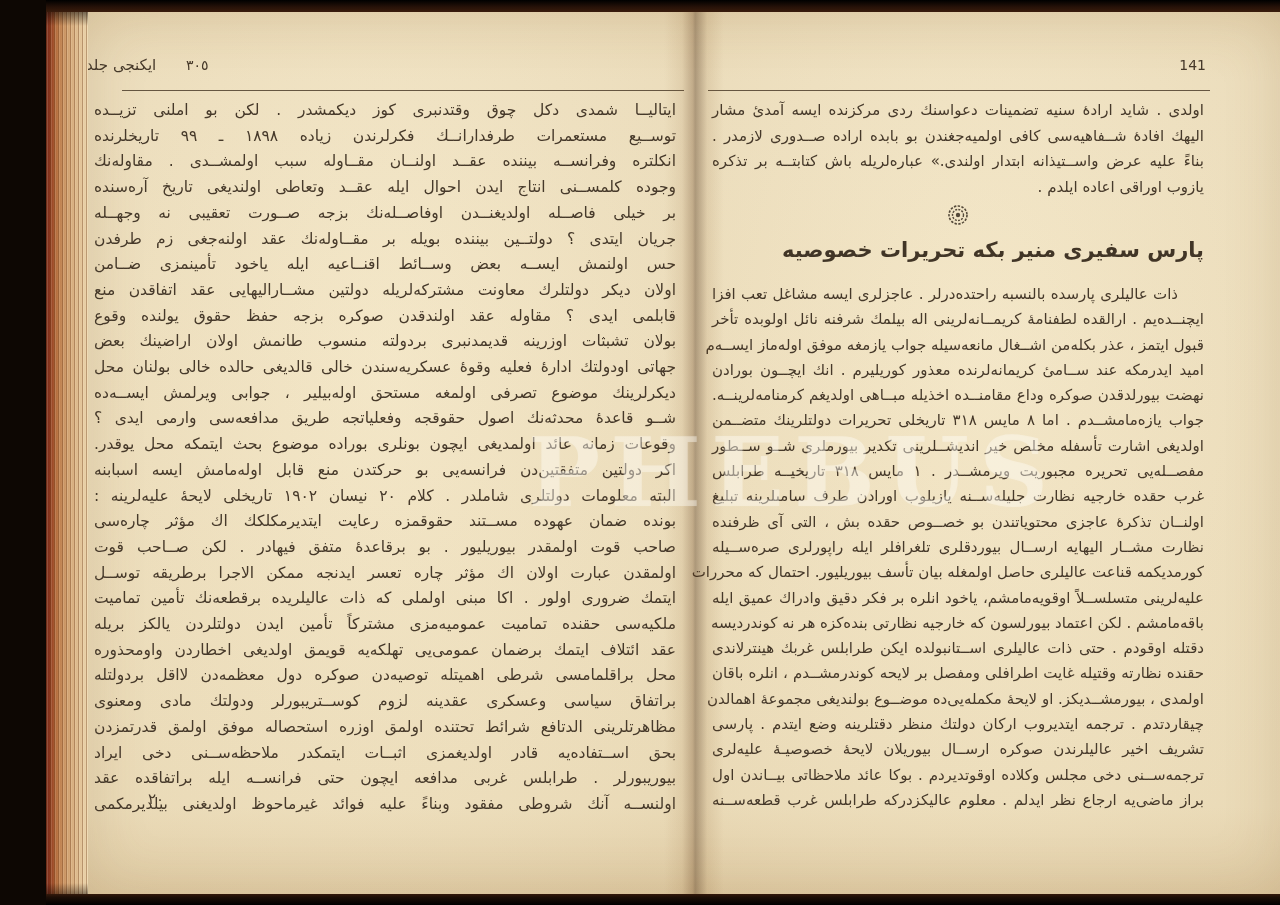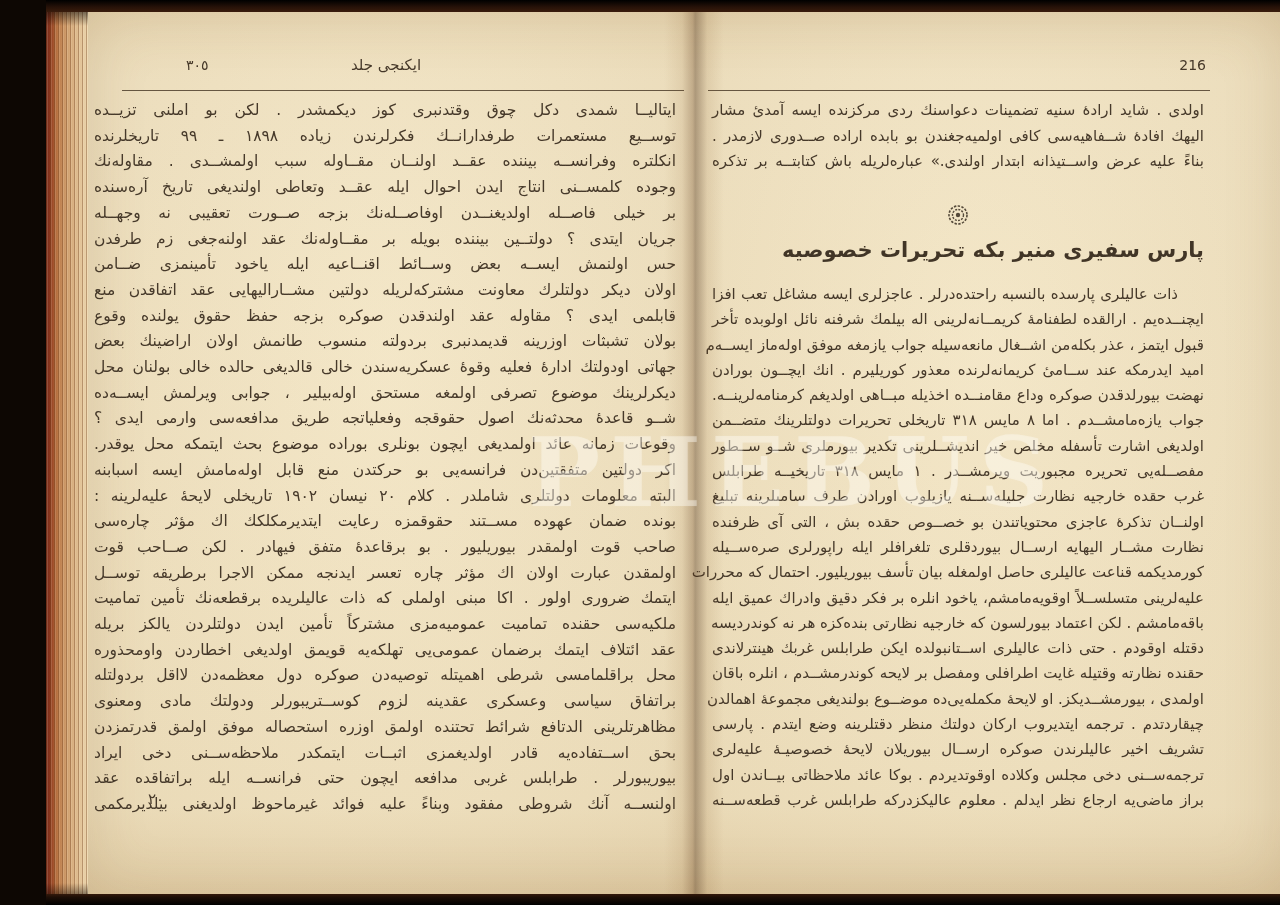--- a/index.html
+++ b/index.html
@@ -37,21 +37,21 @@
   .spread{position:absolute;left:40px;right:42px;top:10px;bottom:9px;
     background:linear-gradient(180deg,#efe0bd 0%,#f3e6c6 8%,#f2e4c2 90%,#e8d6b0 100%);
     box-shadow:inset 0 0 60px rgba(120,80,30,.18);}
   .page{position:absolute;top:0;height:100%;}
   .page-left{left:0;width:600px;}
   .page-right{right:0;width:598px;}
   .gutter{position:absolute;left:578px;top:0;width:60px;height:100%;z-index:3;pointer-events:none;
     background:linear-gradient(90deg,transparent 0%,rgba(130,85,35,.10) 30%,rgba(95,55,20,.30) 48%,rgba(70,40,15,.38) 52%,rgba(130,85,35,.12) 72%,transparent 100%);}
   
   .pagehead{position:absolute;top:46px;left:0;right:0;height:26px;color:#453829;}
-  .runhead{display:block;text-align:center;font-size:15px;letter-spacing:.5px;}
+  .runhead{display:block;font-size:15px;letter-spacing:.5px;}
   .pagenum{position:absolute;top:1px;font-size:14px;}
   .page-left .pagenum{left:100px;}
   .page-right .pagenum{right:78px;}
   .rule{position:absolute;top:80px;height:0;border-top:1.6px solid #4d3e2c;opacity:.85;}
   .page-left .rule{left:36px;right:2px;}
   .page-right .rule{left:22px;right:74px;}
   
   .body{position:absolute;color:#46392a;direction:rtl;}
   .page-left .body{left:8px;right:10px;top:88px;font-size:15.5px;line-height:25.7px;}
   .page-right .body-top{left:26px;right:80px;top:88px;font-size:15px;line-height:25.7px;}
@@ -120,28 +120,29 @@
           <div class="line">بيوريبورلر . طرابلس غربى مدافعه ايچون حتى فرانســه ايله براتفاقده عقد</div>
           <div class="line">اولنســه آنك شروطى مفقود وبناءً عليه فوائد غيرماحوظ اولديغنى بيلديرمكمى</div>
         </div>
       <div class="sig">٢٠</div>
     </div>
 
     <div class="gutter"></div>
 
     <div class="page page-right">
       <div class="pagehead">
-        <span class="pagenum">216</span>
+        <span class="pagenum">141</span>
       </div>
       <div class="rule"></div>
 
       <div class="body body-top" dir="rtl">
           <div class="line">اولدى . شايد ارادهٔ سنيه تضمينات دعواسنك ردى مركزنده ايسه آمدئ مشار</div>
           <div class="line">اليهك افادهٔ شــفاهيه‌سى كافى اولميه‌جغندن بو بابده اراده صــدورى لازمدر .</div>
           <div class="line">بناءً عليه عرض واســتيذانه ابتدار اولندى.» عباره‌لريله باش كتابتــه بر تذكره</div>
+          <div class="line end">يازوب اوراقى اعاده ايلدم .</div>
         </div>
 
       <div class="ornament-row">
         <svg width="22" height="22" viewBox="0 0 22 22">
           <circle cx="11" cy="11" r="9" fill="none" stroke="#3f3426" stroke-width="1.6" stroke-dasharray="2.4 1.4"></circle>
           <circle cx="11" cy="11" r="5.5" fill="none" stroke="#3f3426" stroke-width="1.4" stroke-dasharray="2 1.2"></circle>
           <circle cx="11" cy="11" r="2.2" fill="#3f3426"></circle>
         </svg>
       </div>
 

